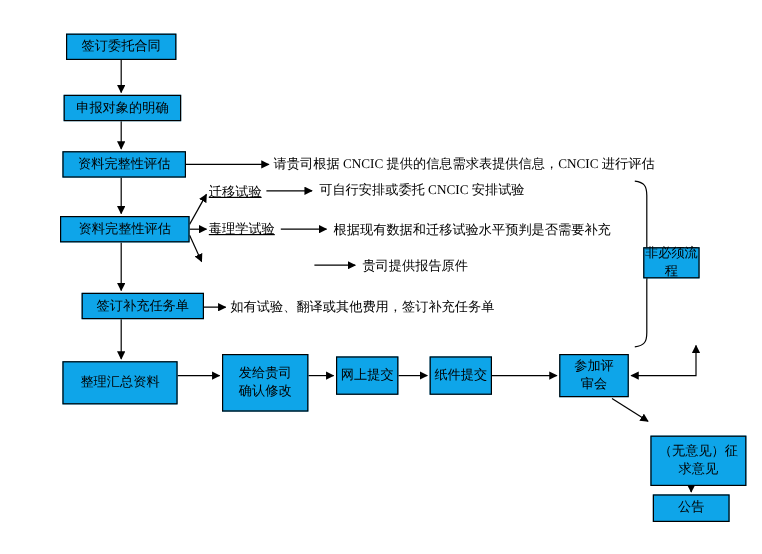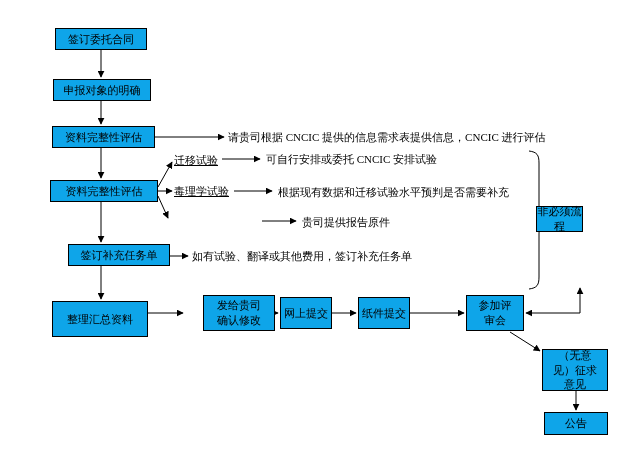--- a/index.html
+++ b/index.html
@@ -92,32 +92,32 @@
   <div class="box" style="left:52px;top:126px;width:103px;height:22px">资料完整性评估</div>
 
   <div class="box" style="left:53px;top:79px;width:98px;height:22px">申报对象的明确</div>
 
   <div class="box" style="left:50px;top:180px;width:108px;height:22px">资料完整性评估</div>
 
   <div class="box" style="left:68px;top:244px;width:102px;height:22px">签订补充任务单</div>
 
   <div class="box" style="left:52px;top:301px;width:96px;height:36px">整理汇总资料</div>
 
-  <div class="box" style="left:203px;top:295px;width:72px;height:36px;padding:0 11px">发给贵司确认修改</div>
+  <div class="box" style="left:185px;top:295px;width:72px;height:48px;padding:0 11px">发给贵司确认修改</div>
 
   <div class="box" style="left:280px;top:297px;width:52px;height:32px">网上提交</div>
 
   <div class="box" style="left:358px;top:297px;width:52px;height:32px">纸件提交</div>
 
   <div class="box" style="left:466px;top:295px;width:58px;height:36px;padding:0 9px">参加评审会</div>
 
   <div class="box" style="left:536px;top:206px;width:47px;height:26px">非必须流程</div>
 
 
-  <div class="box" style="left:542px;top:349px;width:66px;height:42px;padding:4px 5px">（无意见）征求意见</div>
+  <div class="box" style="left:542px;top:363px;width:80px;height:42px;padding:4px 5px">（无意见）征求意见</div>
 
   <div class="box" style="left:544px;top:412px;width:64px;height:23px">公告</div>
 
   <div class="note" style="left:228px;top:130px">请贵司根据 CNCIC 提供的信息需求表提供信息，CNCIC 进行评估</div>
 
   <div class="note u" style="left:174px;top:153px">迁移试验</div>
 
   <div class="note" style="left:266px;top:152px">可自行安排或委托 CNCIC 安排试验</div>
 
   <div class="note u" style="left:174px;top:184px">毒理学试验</div>

